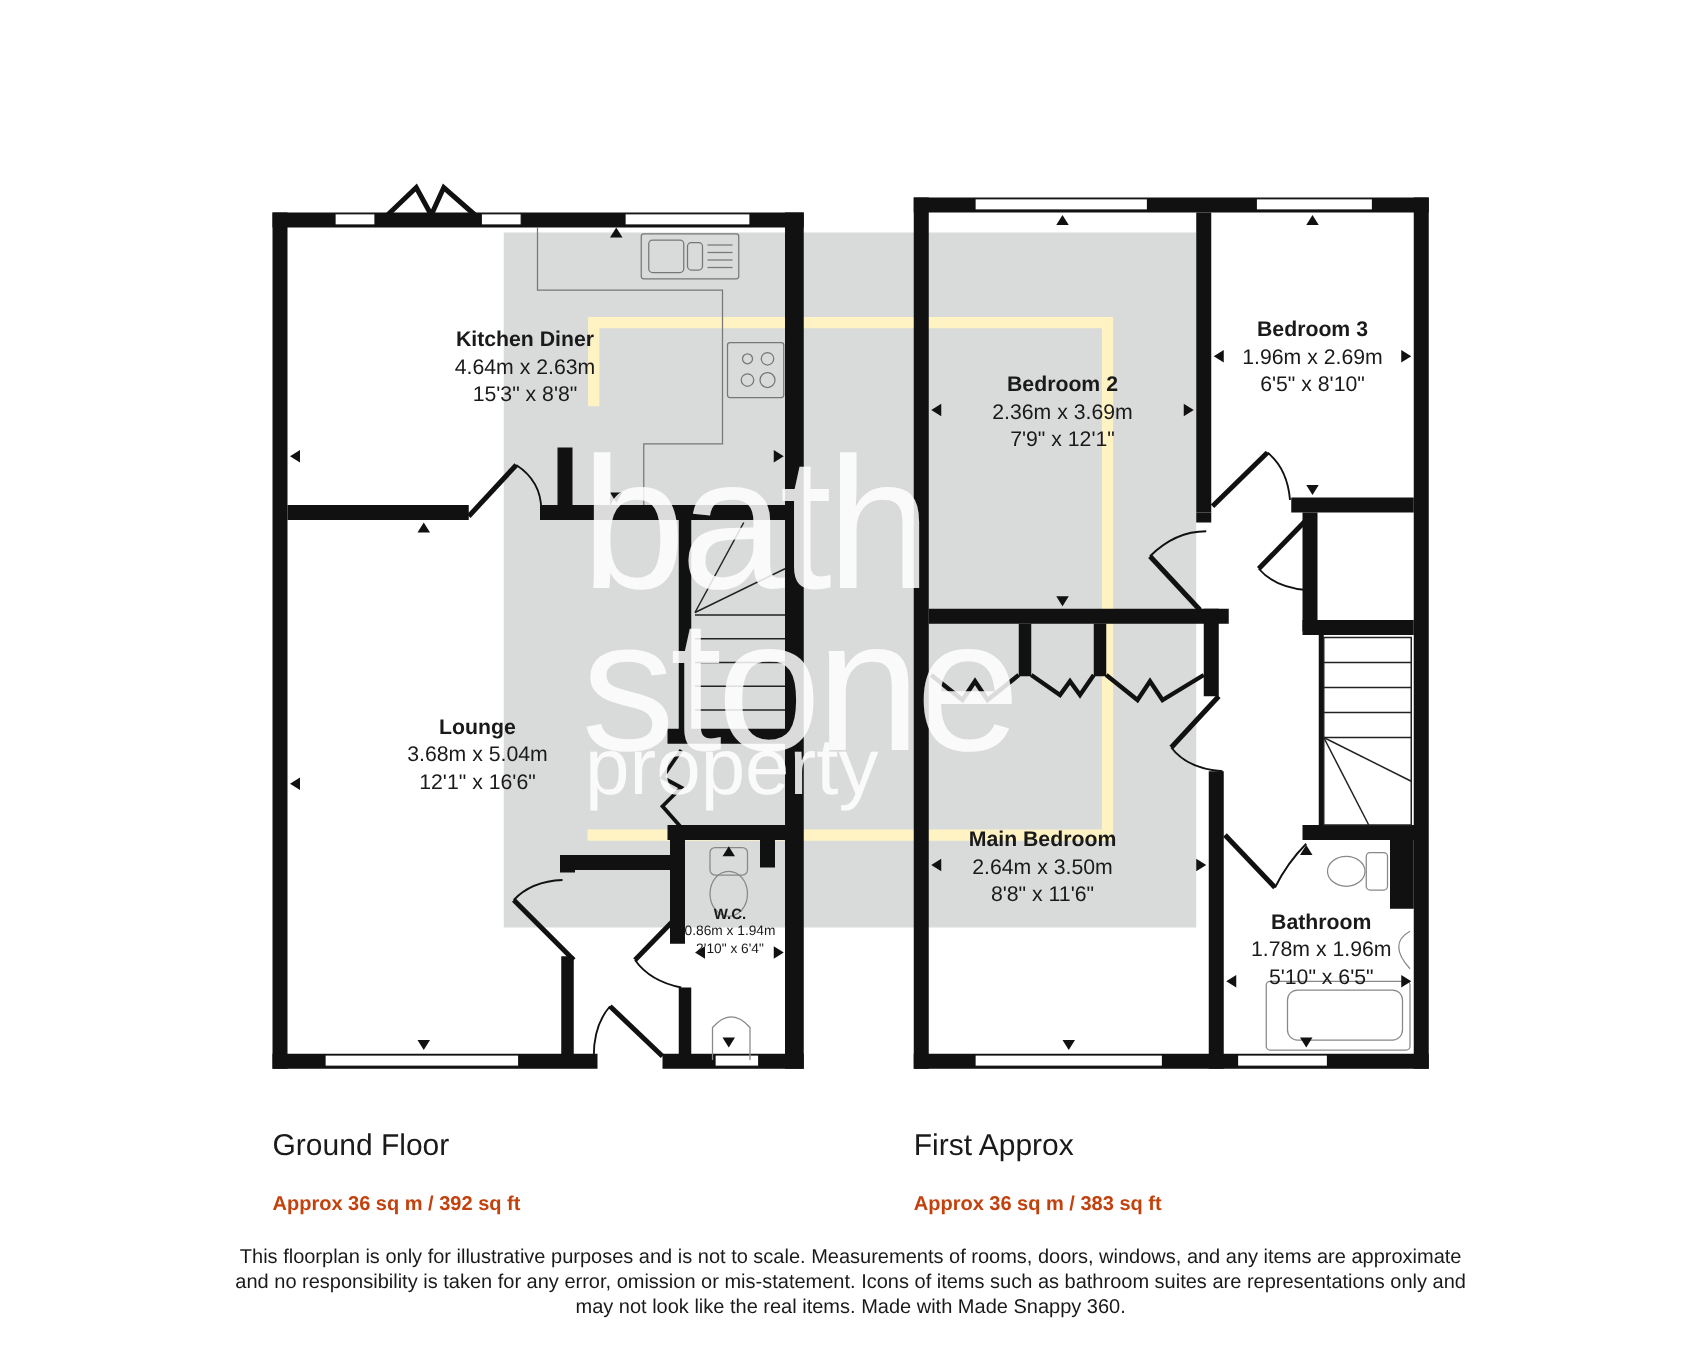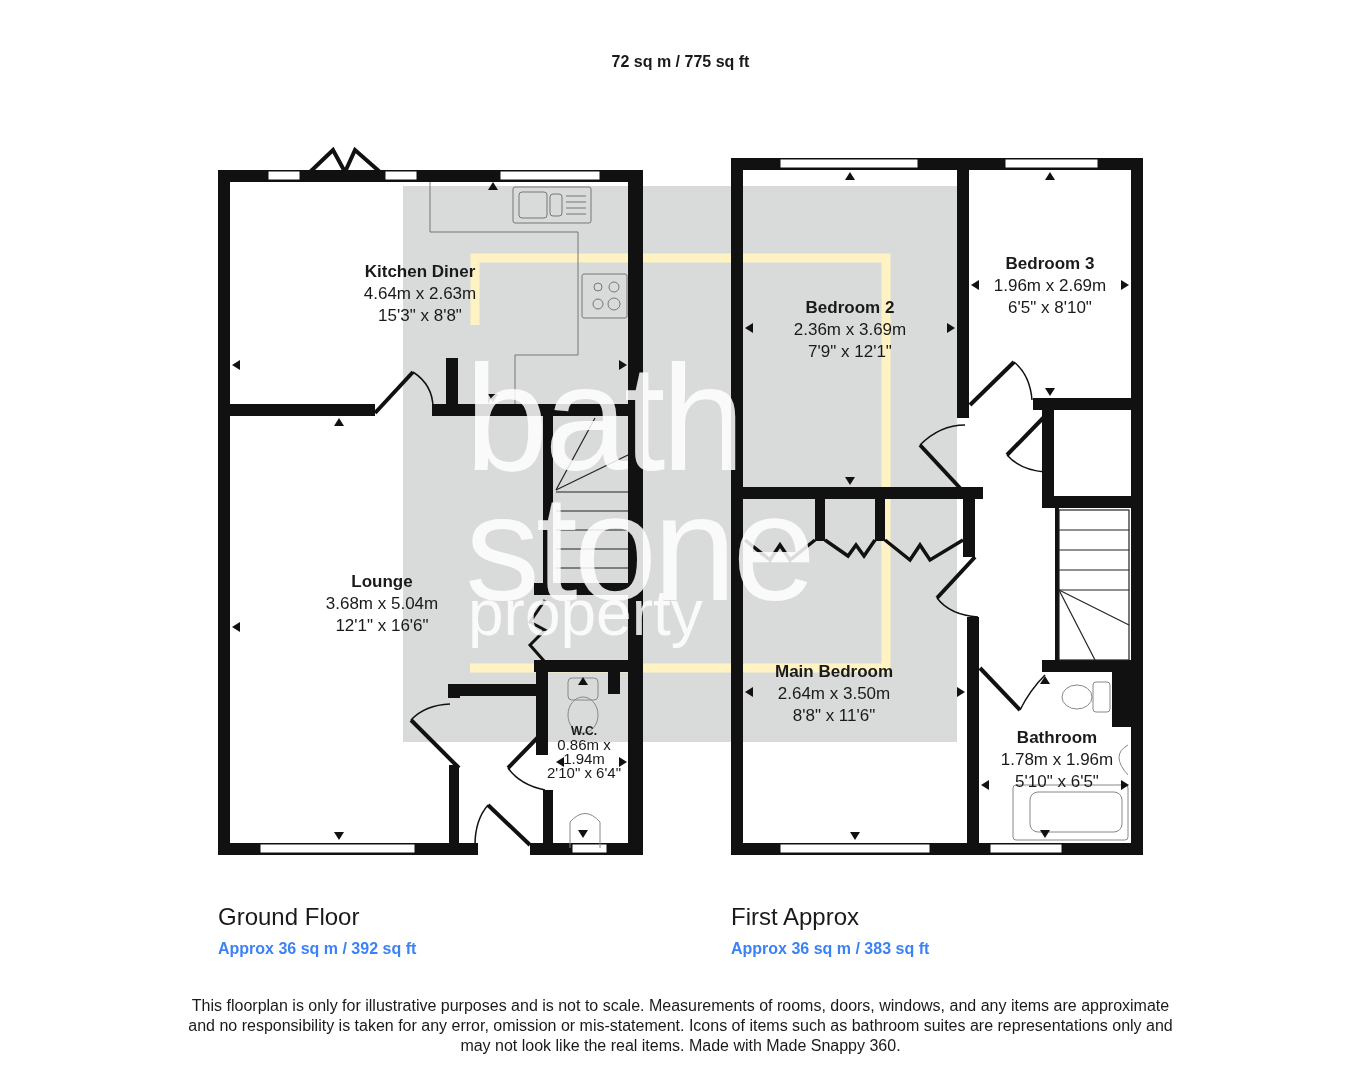--- a/index.html
+++ b/index.html
@@ -5,30 +5,29 @@
   html, body { margin:0; padding:0; background:#ffffff; }
   body { width:1361px; height:1080px; position:relative; overflow:hidden; font-family:"Liberation Sans", sans-serif; color:#1a1a1a; }
   .abs { position:absolute; }
   .header { left:0; width:1361px; top:52px; text-align:center; font-weight:bold; font-size:16px; line-height:20px; color:#1a1a1a; }
   .plan { position:absolute; left:0; top:0; width:1361px; height:1080px; }
   .room-label { position:absolute; text-align:center; color:#1a1a1a; line-height:22px; }
   .room-label .name { font-weight:bold; font-size:17px; }
   .room-label .metric, .room-label .imperial { font-size:17px; }
   .room-label.small { line-height:14px; }
   .room-label.small .name { font-size:12px; }
-  .room-label.small .metric, .room-label.small .imperial { font-size:15px; }
+  .room-label.small .metric, .room-label.small .imperial { font-size:11px; }
   .floor-title { position:absolute; font-size:24px; color:#1a1a1a; }
-  .floor-area { position:absolute; font-size:16px; font-weight:bold; color:#3b82f6; }
+  .floor-area { position:absolute; font-size:16px; font-weight:bold; color:#c2410c;margin-top:15px; }
   .disclaimer { position:absolute; left:150px; width:1061px; top:996px; text-align:center; font-size:16px; line-height:20px; color:#1a1a1a; }
 </style>
 </head>
 <body>
 
 <div class="abs header">
-  <div>72 sq m / 775 sq ft</div>
 </div>
 
 <svg class="plan" viewBox="0 0 1361 1080" width="1361" height="1080" xmlns="http://www.w3.org/2000/svg">
 
   <rect x="403" y="186" width="554" height="556" fill="#d9dada"></rect>
 
   <g fill="none" stroke="#fff3c4" stroke-width="9">
     <polyline points="475,325 475,258 886,258 886,668 470,668"></polyline>
   </g>
 

